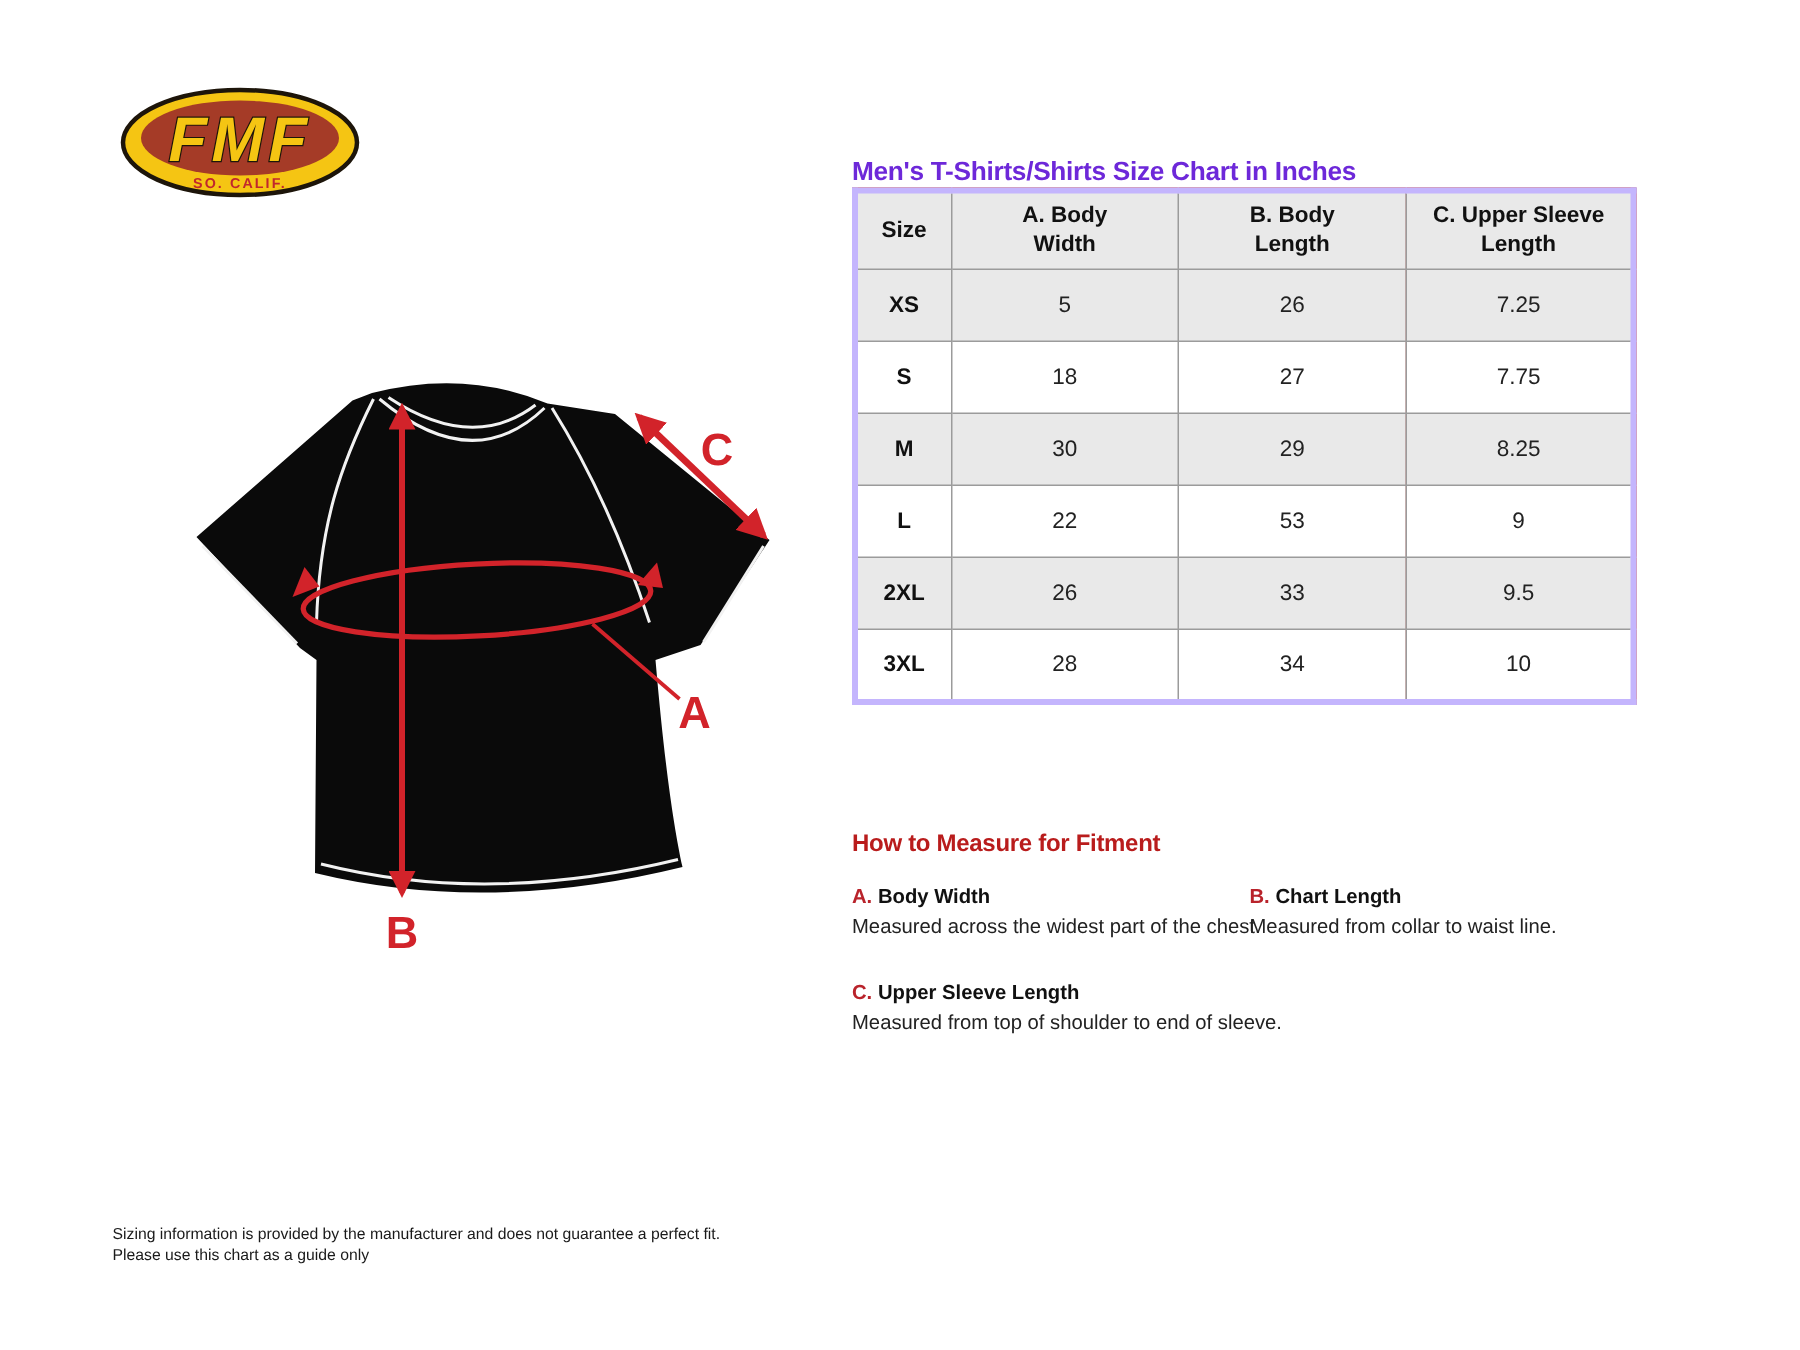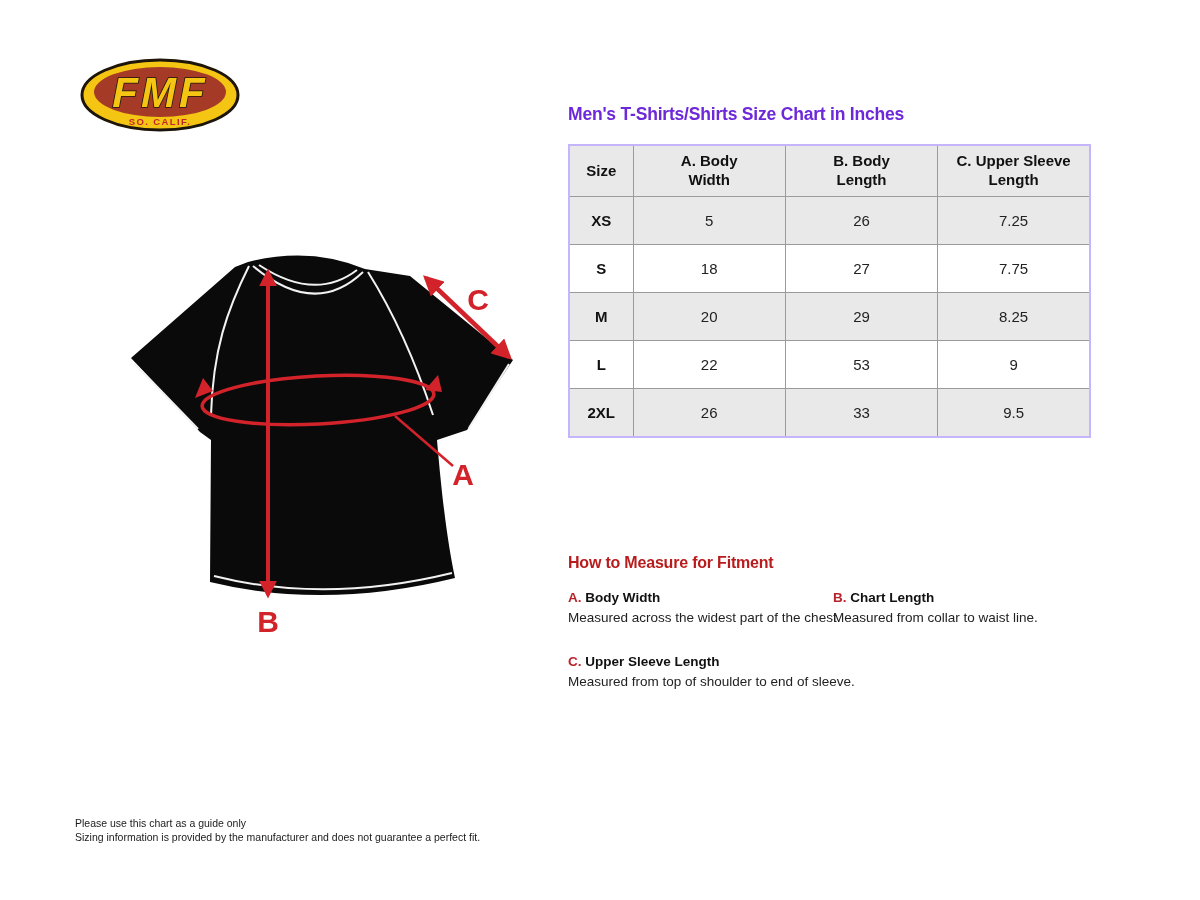--- a/index.html
+++ b/index.html
@@ -10,23 +10,23 @@
   
   .logo-svg { position:absolute; left:64px; top:57px; width:162px; height:80px; }
   
   .tshirt-svg { position:absolute; left:100px; top:240px; width:420px; height:400px; }
   
   .chart-title {
     position:absolute; left:553px; top:104px; margin:0;
     font-size:17.5px; font-weight:bold; letter-spacing:-0.2px; color:#6d28d9;
   }
   table.size-chart {
-    position:absolute; left:553px; top:144px; width:523px;
+    position:absolute; left:553px; top:125px; width:523px;
     border-collapse:collapse; table-layout:fixed;
-    border:2px solid #c4b5fd; background:#b91c1c;
+    border:4px solid #c4b5fd; background:#b91c1c;
   }
   table.size-chart col.c-size { width:64px; }
   table.size-chart th, table.size-chart td {
     border:1px solid #9b9b9b; text-align:center; vertical-align:middle;
     font-size:15px; padding:0;
   }
   table.size-chart thead th {
     height:50px; font-weight:bold; line-height:1.25; white-space:pre-line;
     background:#e9e9e9; color:#111;
   }
@@ -138,35 +138,41 @@
           <td>7.25</td>
         </tr>
         <tr>
           <th>S</th>
           <td>18</td>
           <td>27</td>
           <td>7.75</td>
         </tr>
         <tr>
           <th>M</th>
-          <td>20</td>
+          <td>30</td>
           <td>29</td>
           <td>8.25</td>
         </tr>
         <tr>
           <th>L</th>
           <td>22</td>
           <td>53</td>
           <td>9</td>
         </tr>
         <tr>
           <th>2XL</th>
           <td>26</td>
           <td>33</td>
           <td>9.5</td>
+        </tr>
+        <tr>
+          <th>3XL</th>
+          <td>28</td>
+          <td>34</td>
+          <td>10</td>
         </tr>
       </tbody>
   </table>
 
   <h2 class="measure-title">How to Measure for Fitment</h2>
 
   <div class="measure-item pos-a">
     <div class="m-head">
       <span class="m-key">A.</span>
       <span class="m-label">Body Width</span>
@@ -184,17 +190,17 @@
 
   <div class="measure-item pos-c">
     <div class="m-head">
       <span class="m-key">C.</span>
       <span class="m-label">Upper Sleeve Length</span>
     </div>
     <div class="m-desc">Measured from top of shoulder to end of sleeve.</div>
   </div>
 
   <div class="footer-note">
+    <div>Sizing information is provided by the manufacturer and does not guarantee a perfect fit.</div>
     <div>Please use this chart as a guide only</div>
-    <div>Sizing information is provided by the manufacturer and does not guarantee a perfect fit.</div>
   </div>
 
 </div>
 
 </body></html>

